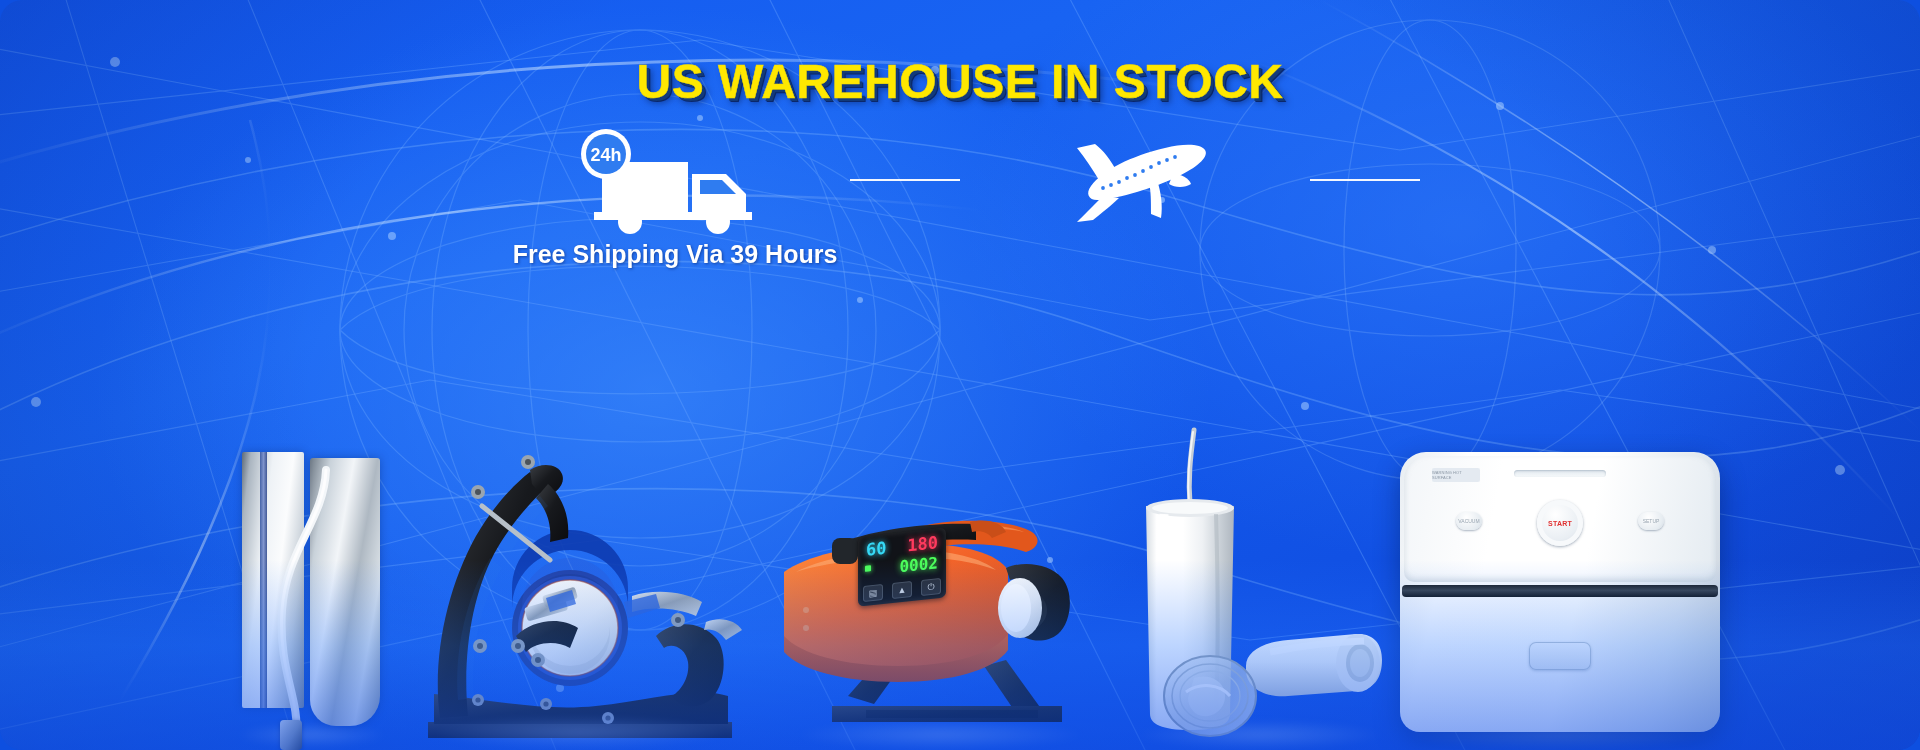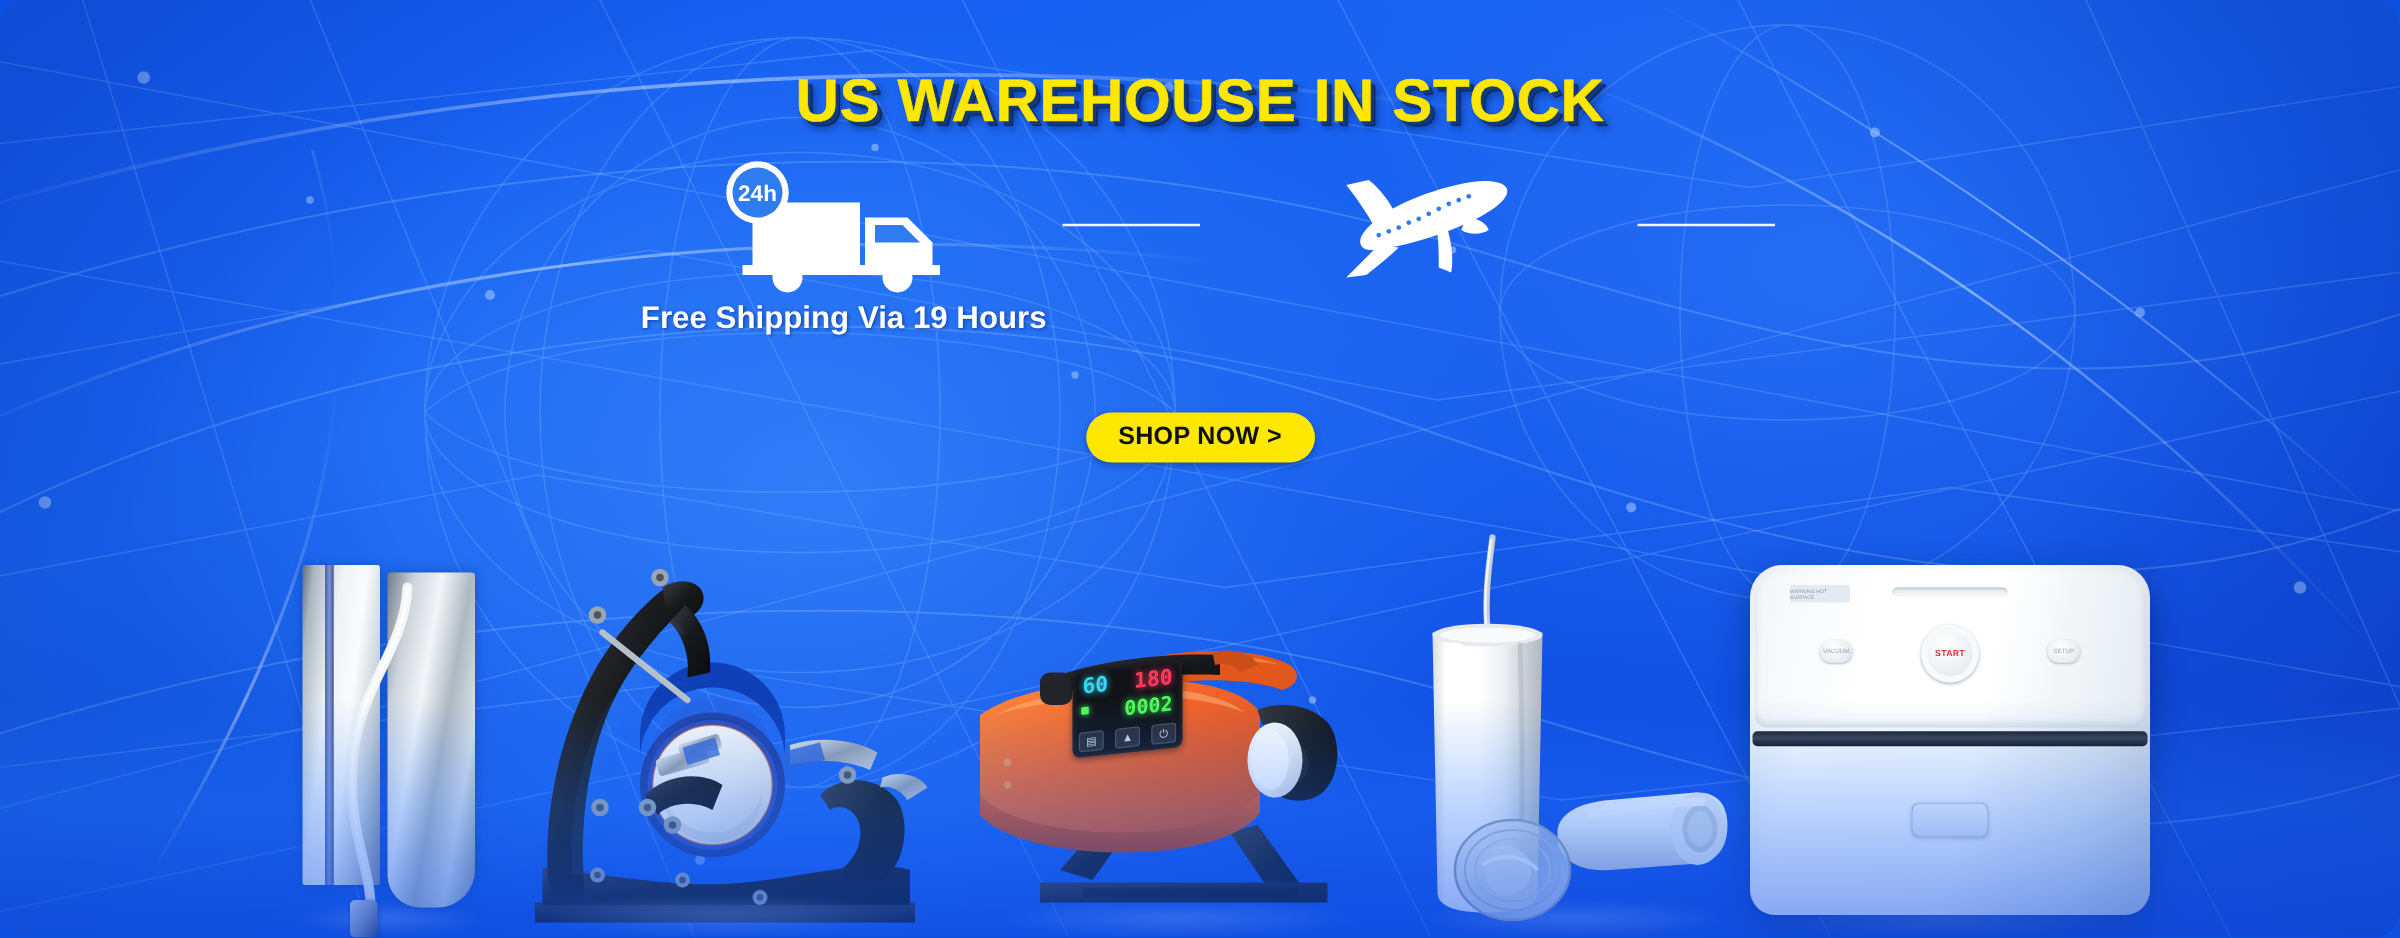--- a/index.html
+++ b/index.html
@@ -309,21 +309,21 @@
           <path d="M24 84 H182 V92 H24 Z" fill="#ffffff"></path>
 
           <circle cx="60" cy="94" r="12" fill="#ffffff"></circle>
           <circle cx="148" cy="94" r="12" fill="#ffffff"></circle>
 
           <circle cx="36" cy="26" r="25" fill="#ffffff"></circle>
           <circle cx="36" cy="26" r="20" fill="#2f7cf0"></circle>
           <text x="36" y="33" text-anchor="middle" font-family="Liberation Sans, sans-serif" font-size="18" font-weight="bold" fill="#ffffff">24h</text>
         </svg>
       </div>
-      <div class="cap">Free Shipping Via 19 Hours</div>
+      <div class="cap">Free Shipping Via 39 Hours</div>
     </div>
 
     <div class="connector">
         <i></i>
       </div>
 
     <div class="feature f-plane">
       <div class="ico">
         <svg width="176" height="100" viewBox="0 0 176 100">
           <g fill="#ffffff">
@@ -350,23 +350,20 @@
         </svg>
       </div>
     </div>
 
     <div class="connector">
         <i></i>
       </div>
 
   </div>
 
-  <div class="cta-wrap">
-    <span class="cta">SHOP NOW &gt;</span>
-  </div>
 
   <div class="stage">
 
     <div class="product p-plate">
       <div class="refl" style="width:150px;height:26px;bottom:2px;"></div>
       <div class="plate-back"></div>
       <div class="plate-front"></div>
       <div class="plate-edge"></div>
       <svg class="plate-cable-path" viewBox="0 0 70 262">
         <path d="M60 -10 C 58 40, 20 70, 16 130 C 12 190, 34 220, 30 254" stroke="#f3f6f9" stroke-width="8" fill="none" stroke-linecap="round"></path>

